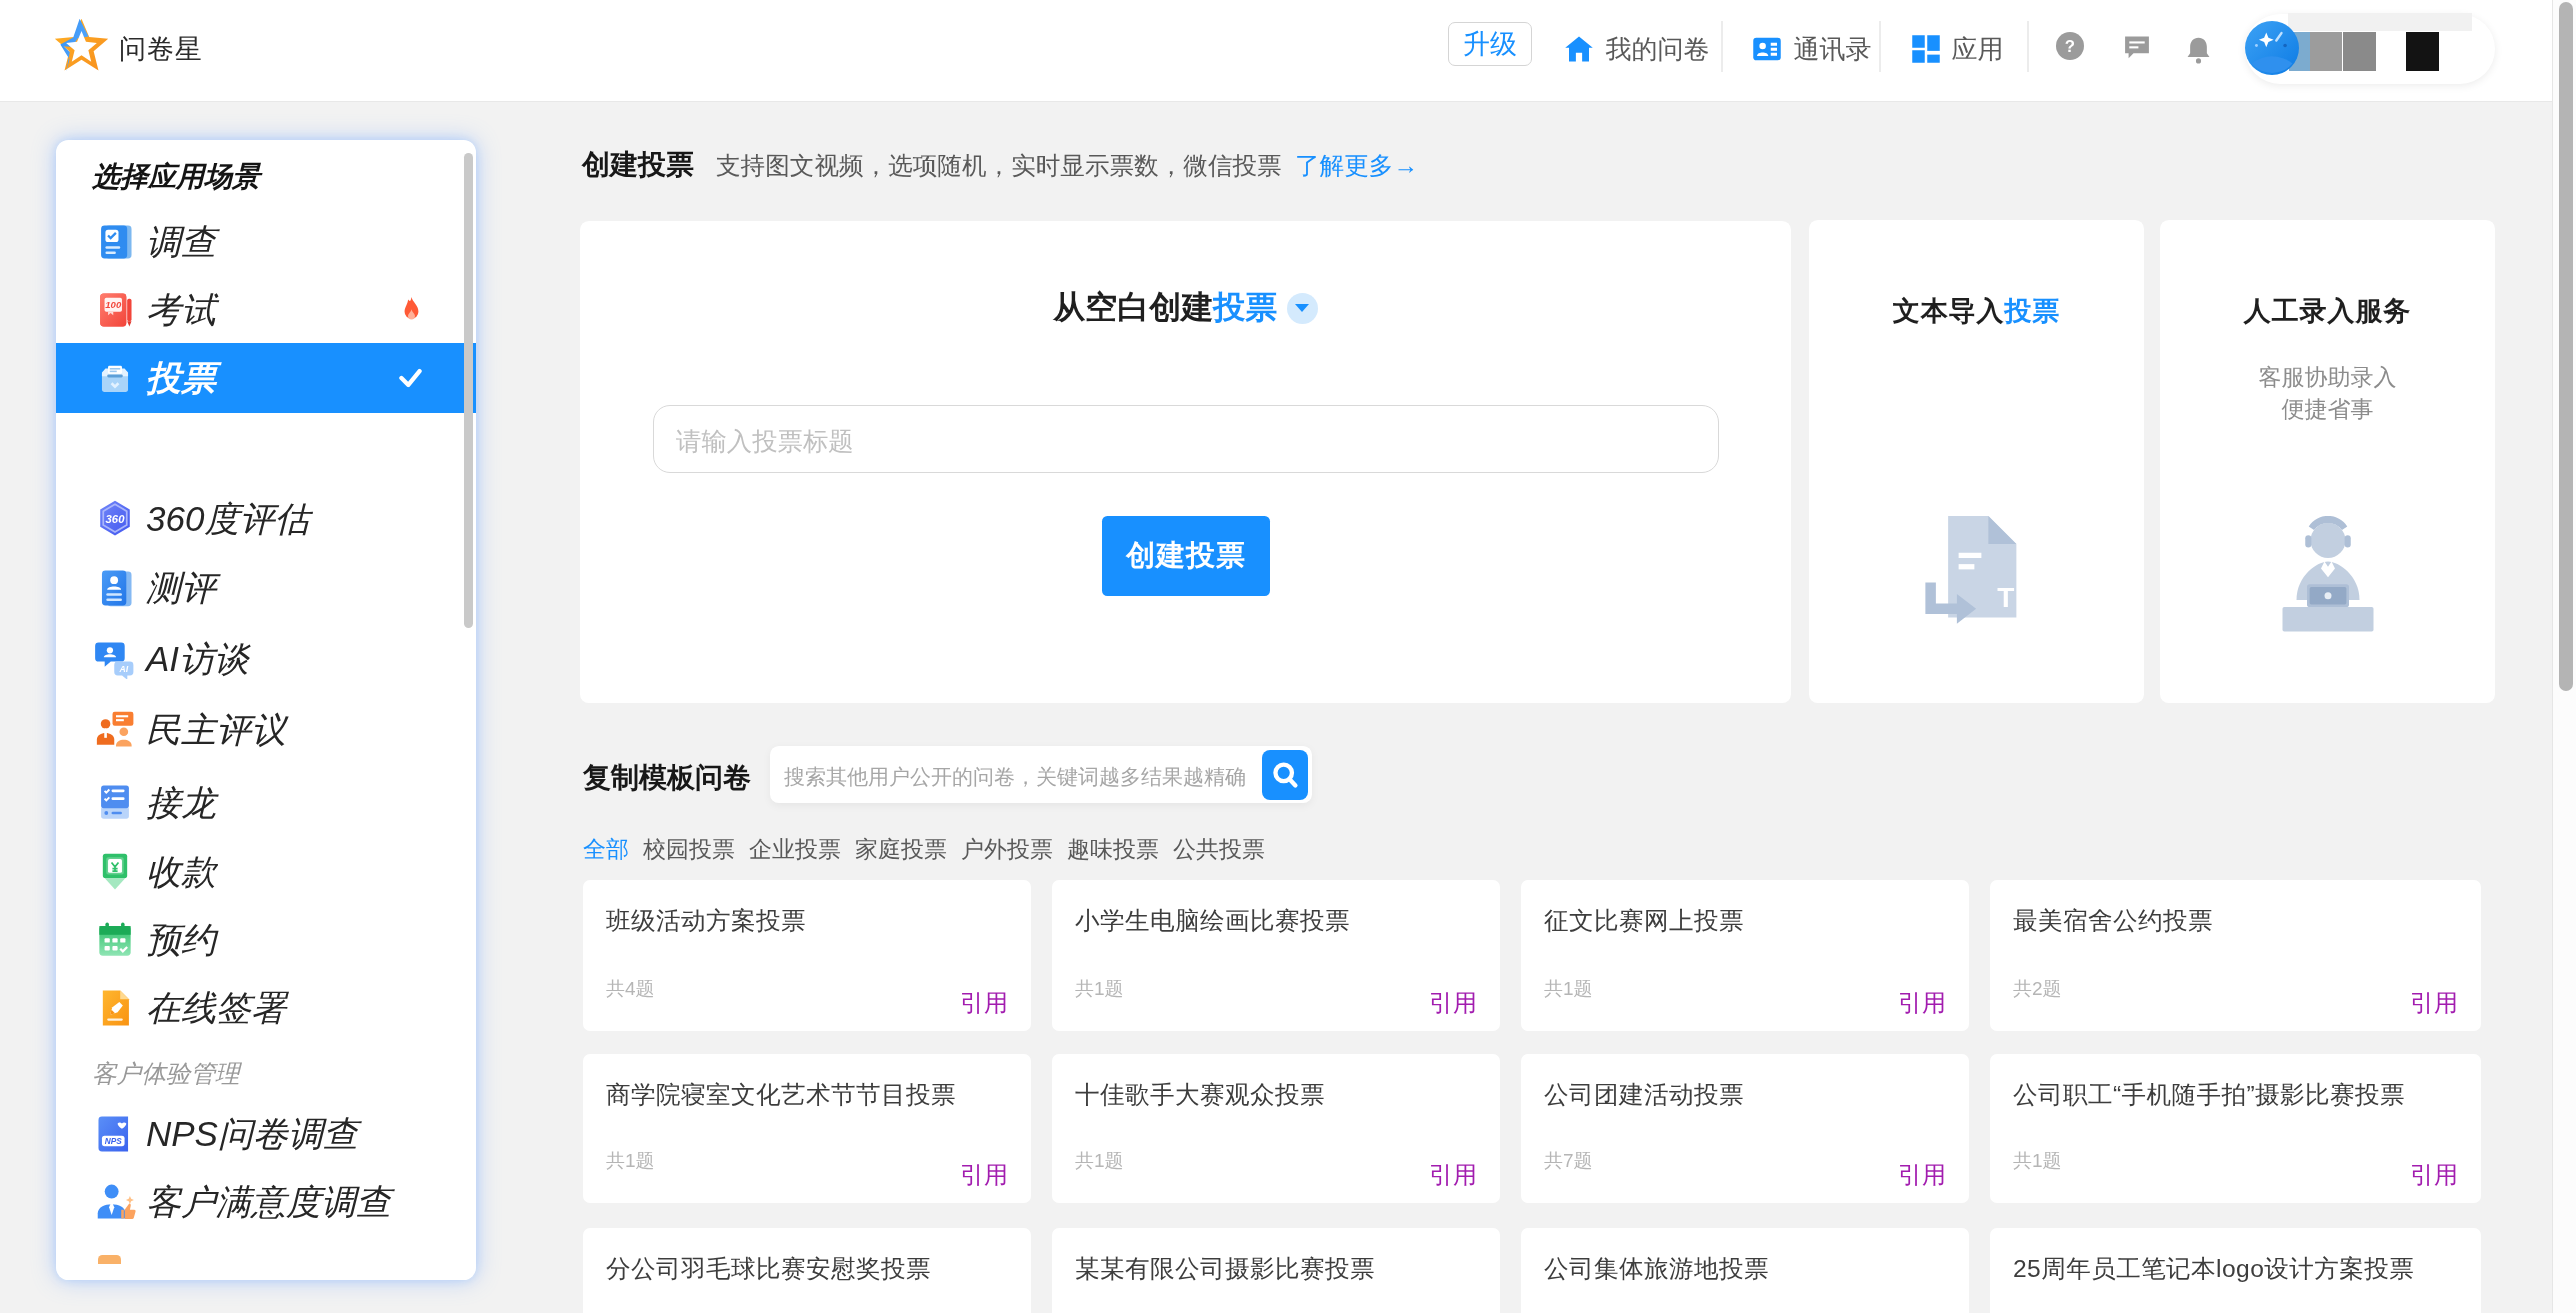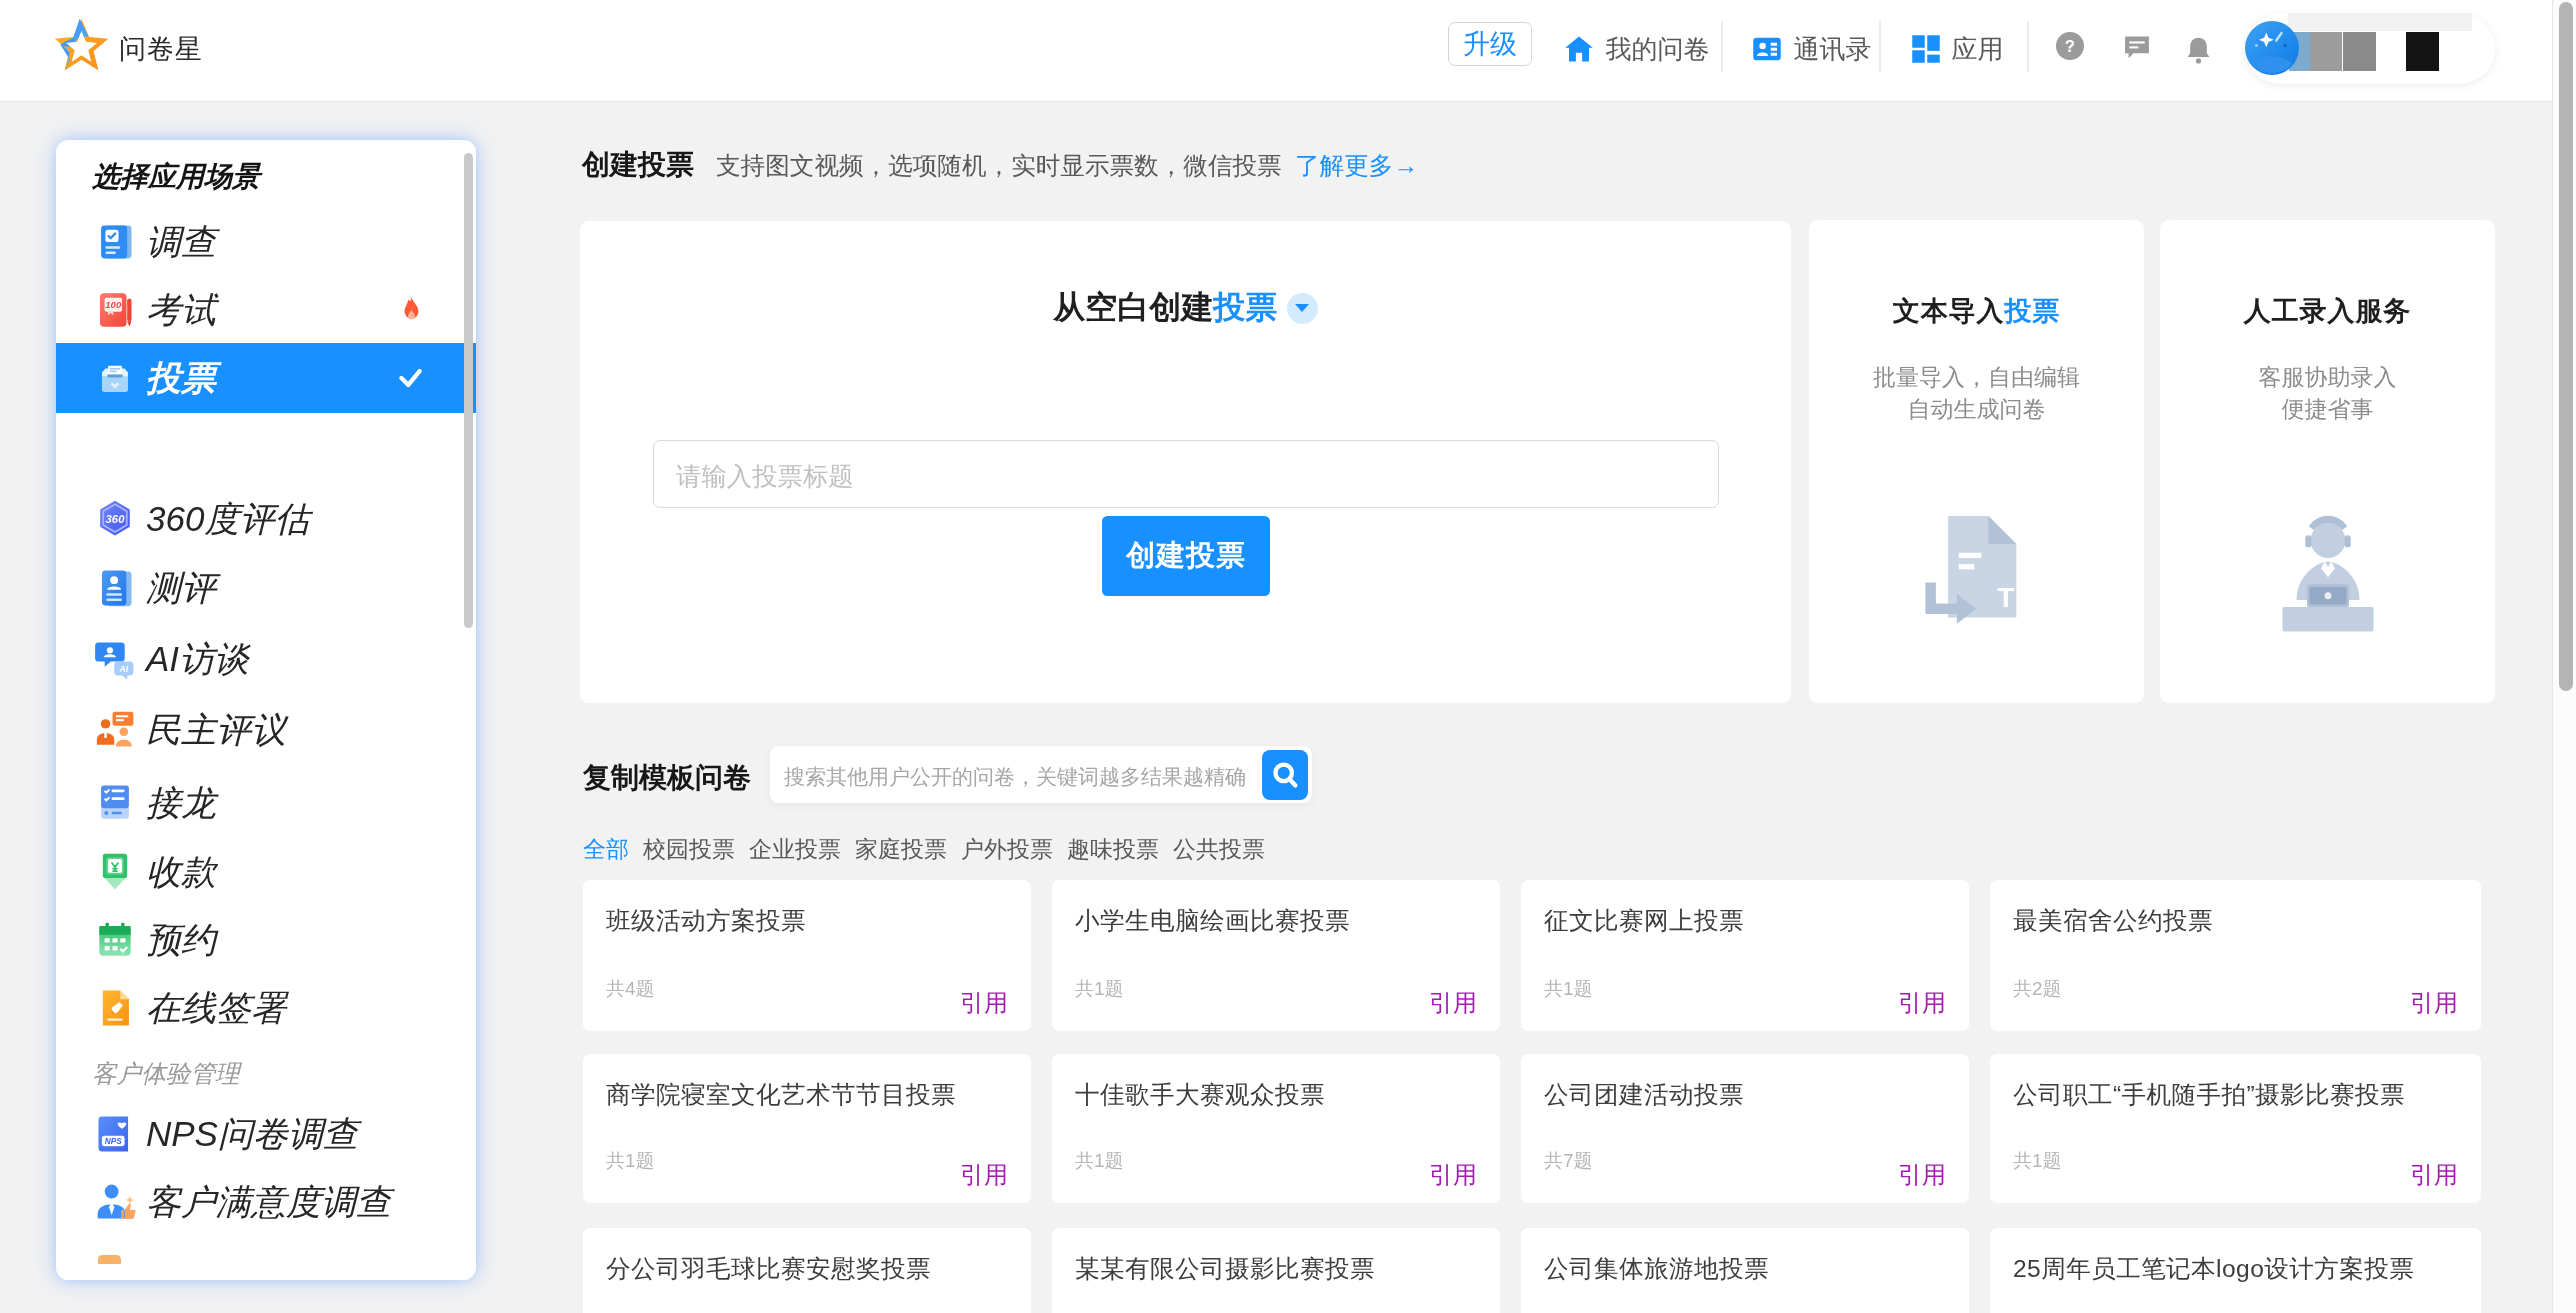--- a/index.html
+++ b/index.html
@@ -26,21 +26,21 @@
   
   #pgtitle { position:absolute; left:582px; top:146px; font-size:28px; font-weight:bold; color:#171717; }
   #pgsub { position:absolute; left:716px; top:149px; font-size:24.6px; color:#595959; }
   #pglink { position:absolute; left:1295px; top:149px; font-size:24.6px; color:#1890ff; }
   .card { position:absolute; background:#fff; border-radius:8.8px; }
   #maincard { left:580px; top:221px; width:1211px; height:482px; }
   #mc-head { position:absolute; left:0; top:65px; width:100%; display:flex; justify-content:center; align-items:center; gap:9.6px; font-size:32px; font-weight:bold; color:#1f1f1f; }
   #mc-head .blue { color:#1890ff; }
   #mc-drop { position:relative; width:31px; height:31px; border-radius:50%; background:#d4eafd; flex:none; }
   #mc-drop:after { content:""; position:absolute; left:8px; top:11.4px; border-left:7px solid transparent; border-right:7px solid transparent; border-top:8.8px solid #1890ff; }
-  #mc-input { position:absolute; left:73px; top:184px; width:1066px; height:68px; border:1.8px solid #d9d9d9; border-radius:7px; background:#fff;margin-top:35px; }
+  #mc-input { position:absolute; left:73px; top:184px; width:1066px; height:68px; border:1.8px solid #d9d9d9; border-radius:17px; background:#fff; }
   #mc-input span { position:absolute; left:22px; top:19px; font-size:25.4px; color:#c0c0c0; }
   #mc-btn { position:absolute; left:522px; top:295px; width:168px; height:80px; background:#1890ff; border-radius:5.3px; color:#fff; font-size:29px; font-weight:bold; display:flex; align-items:center; justify-content:center; letter-spacing:0.9px; }
   .sidecard { position:absolute; top:220px; width:335px; height:483px; background:#fff; border-radius:8.8px; text-align:center; }
   .sidecard h4 { margin-top:73px; font-size:27px; color:#1f1f1f; letter-spacing:0.9px; }
   .sidecard h4 .blue { color:#1890ff; }
   .sidecard p { position:absolute; left:0; width:100%; top:141px; font-size:23px; color:#8c8c8c; line-height:32px; }
   .sidecard .icn { position:absolute; left:50%; transform:translateX(-50%); top:296px; }
   
   #tpl-title { position:absolute; left:583px; top:759px; font-size:28px; font-weight:bold; color:#171717; }
   #searchbox { position:absolute; left:770px; top:746px; width:542px; height:57px; background:#fff; border-radius:8.8px; box-shadow:0 2.6px 8.8px rgba(0,0,0,.05); }
@@ -347,21 +347,20 @@
       <div id="mc-drop"></div>
     </div>
   <div id="mc-input">
       <span>请输入投票标题</span>
     </div>
   <div id="mc-btn">创建投票</div>
 </div>
 
 <div class="sidecard" style="left:1809px">
   <h4>文本导入<span class="blue">投票</span></h4>
-  <p>批量导入，自由编辑<br>自动生成问卷</p>
   <svg class="icn" width="107" height="119" viewBox="0 0 122 136">
     <path d="M28 0 h46 l32 32 v84 h-78 Z" fill="#c9d5e5"></path>
     <path d="M74 0 l32 32 h-32 Z" fill="#b0c1d8"></path>
     <rect x="40" y="42" width="26" height="6" fill="#fff"></rect>
     <rect x="40" y="55" width="18" height="6" fill="#fff"></rect>
     <text x="94" y="104" font-size="32" font-weight="bold" fill="#fff" text-anchor="middle" font-family="Liberation Sans">T</text>
     <path d="M2 76 h12 v24 h24 v-11 l22 17 l-22 17 v-11 h-36 Z" fill="#b0c1d8"></path>
   </svg>
 </div>
 

